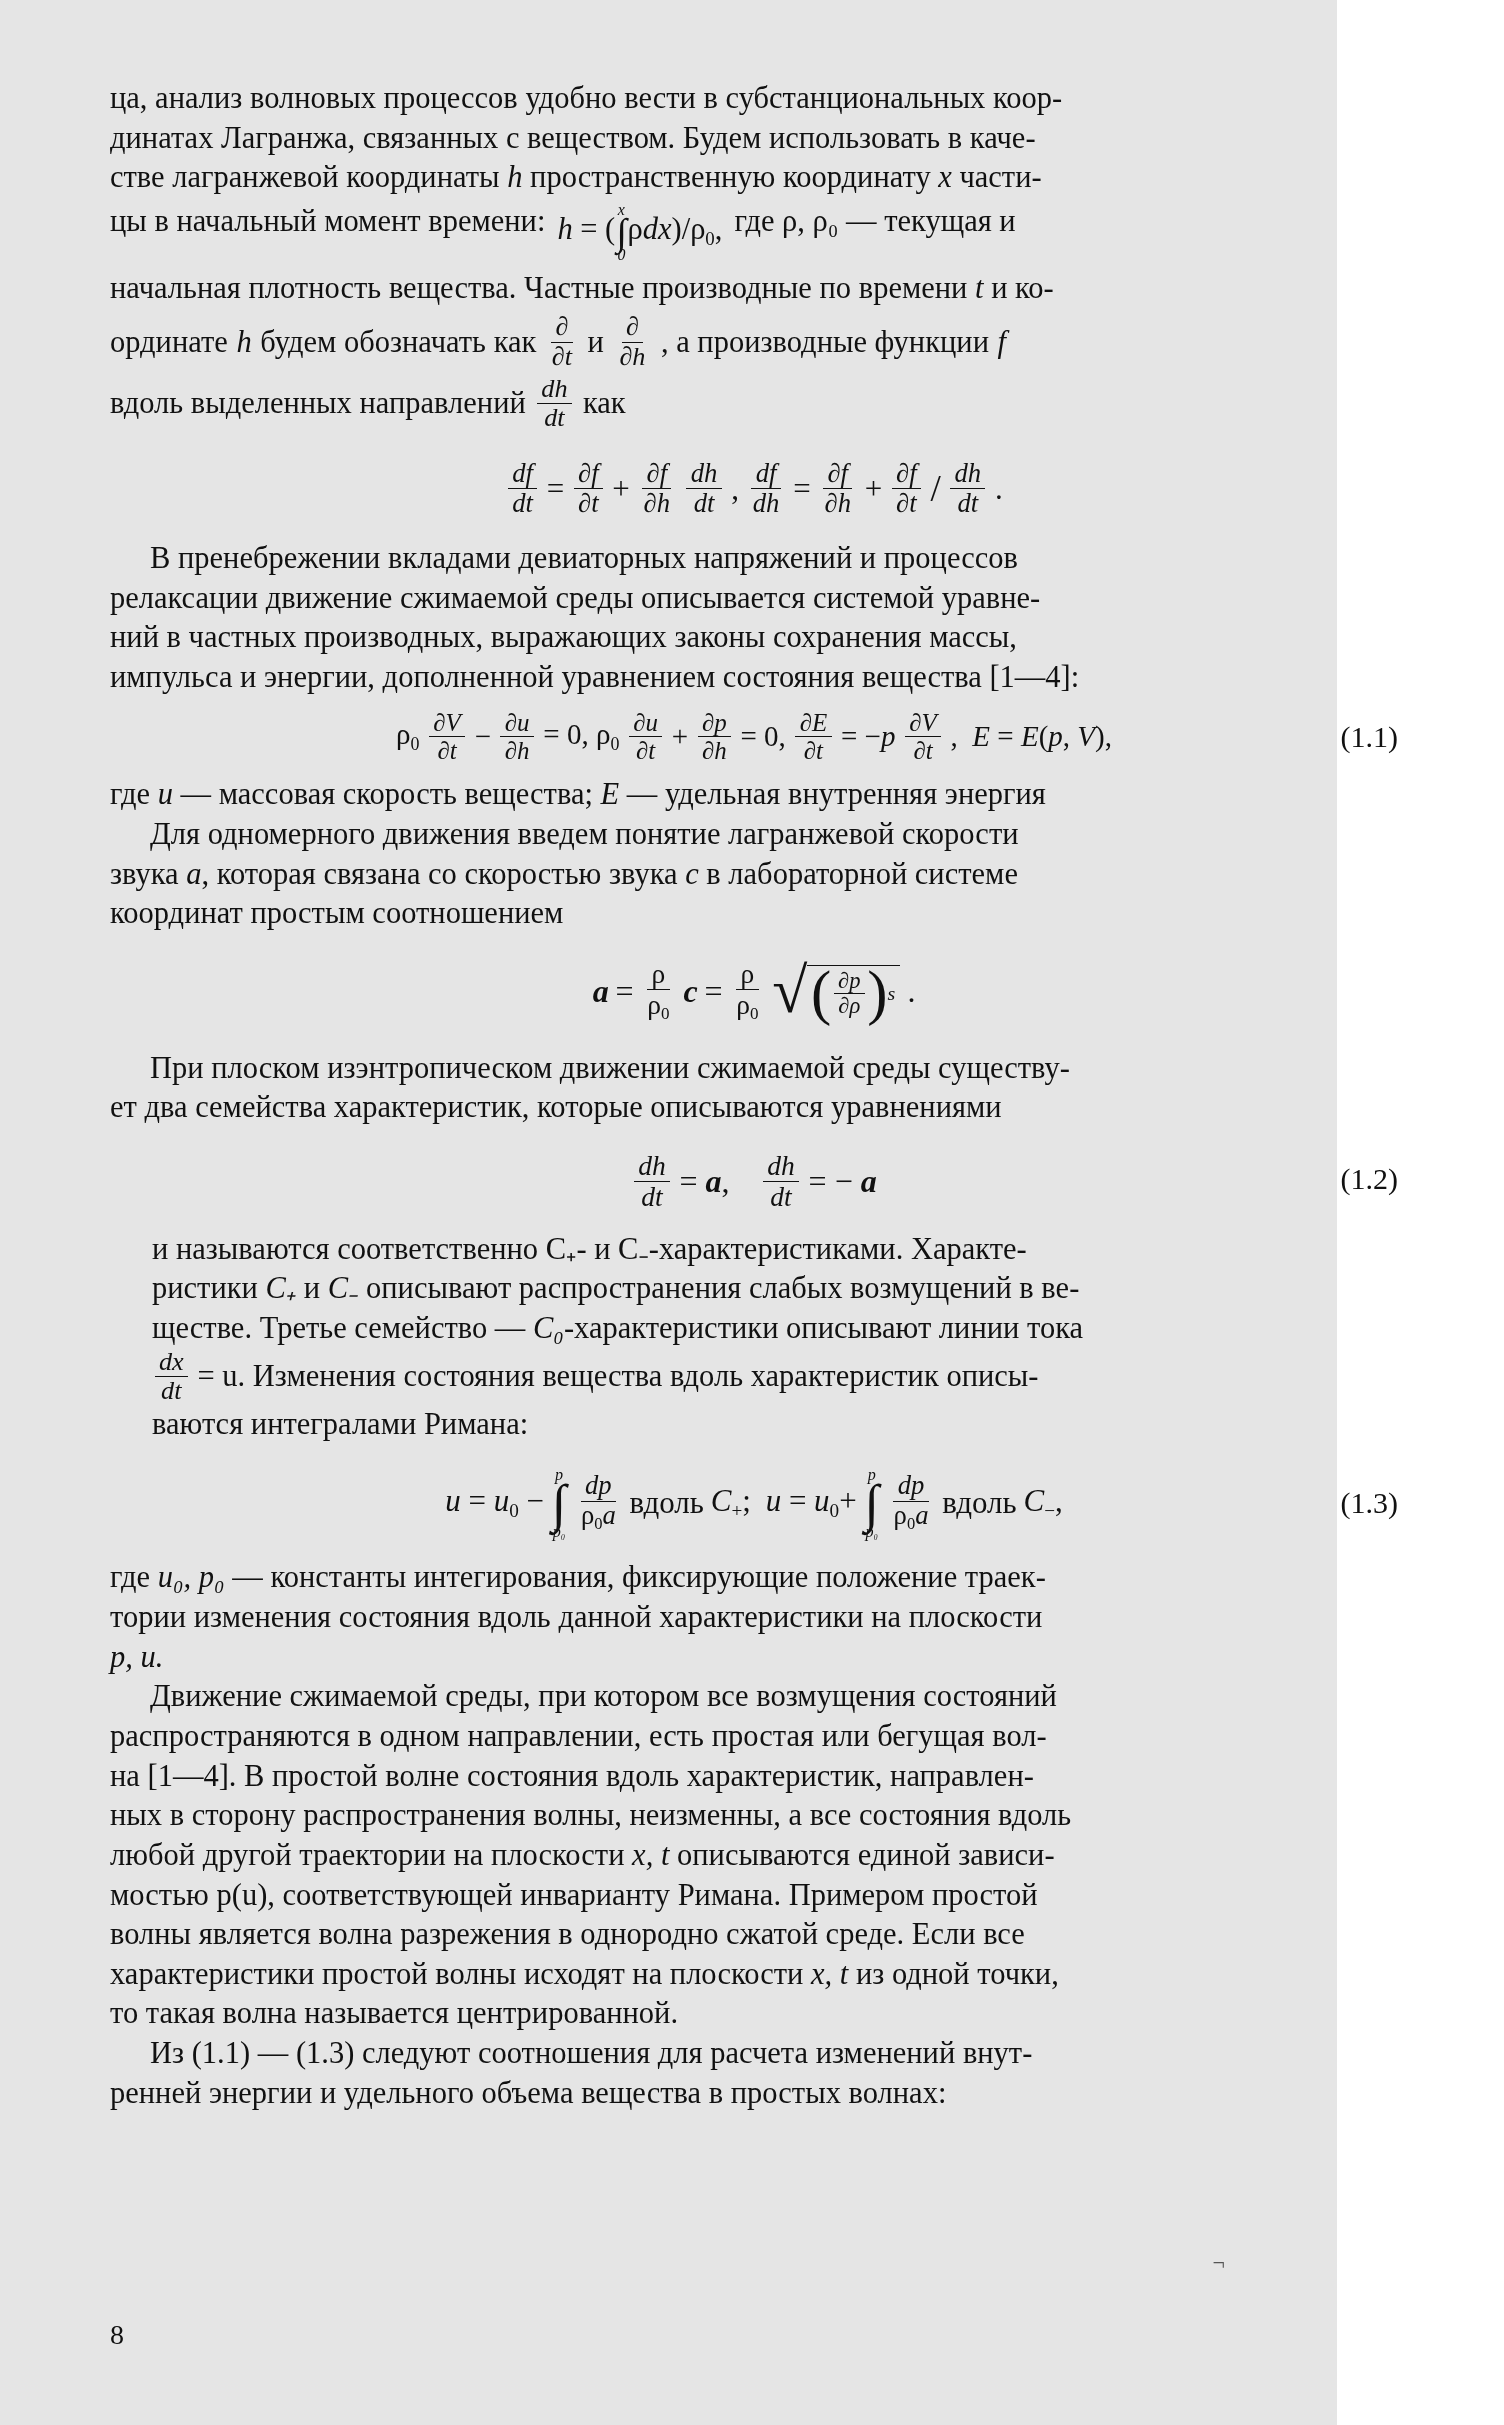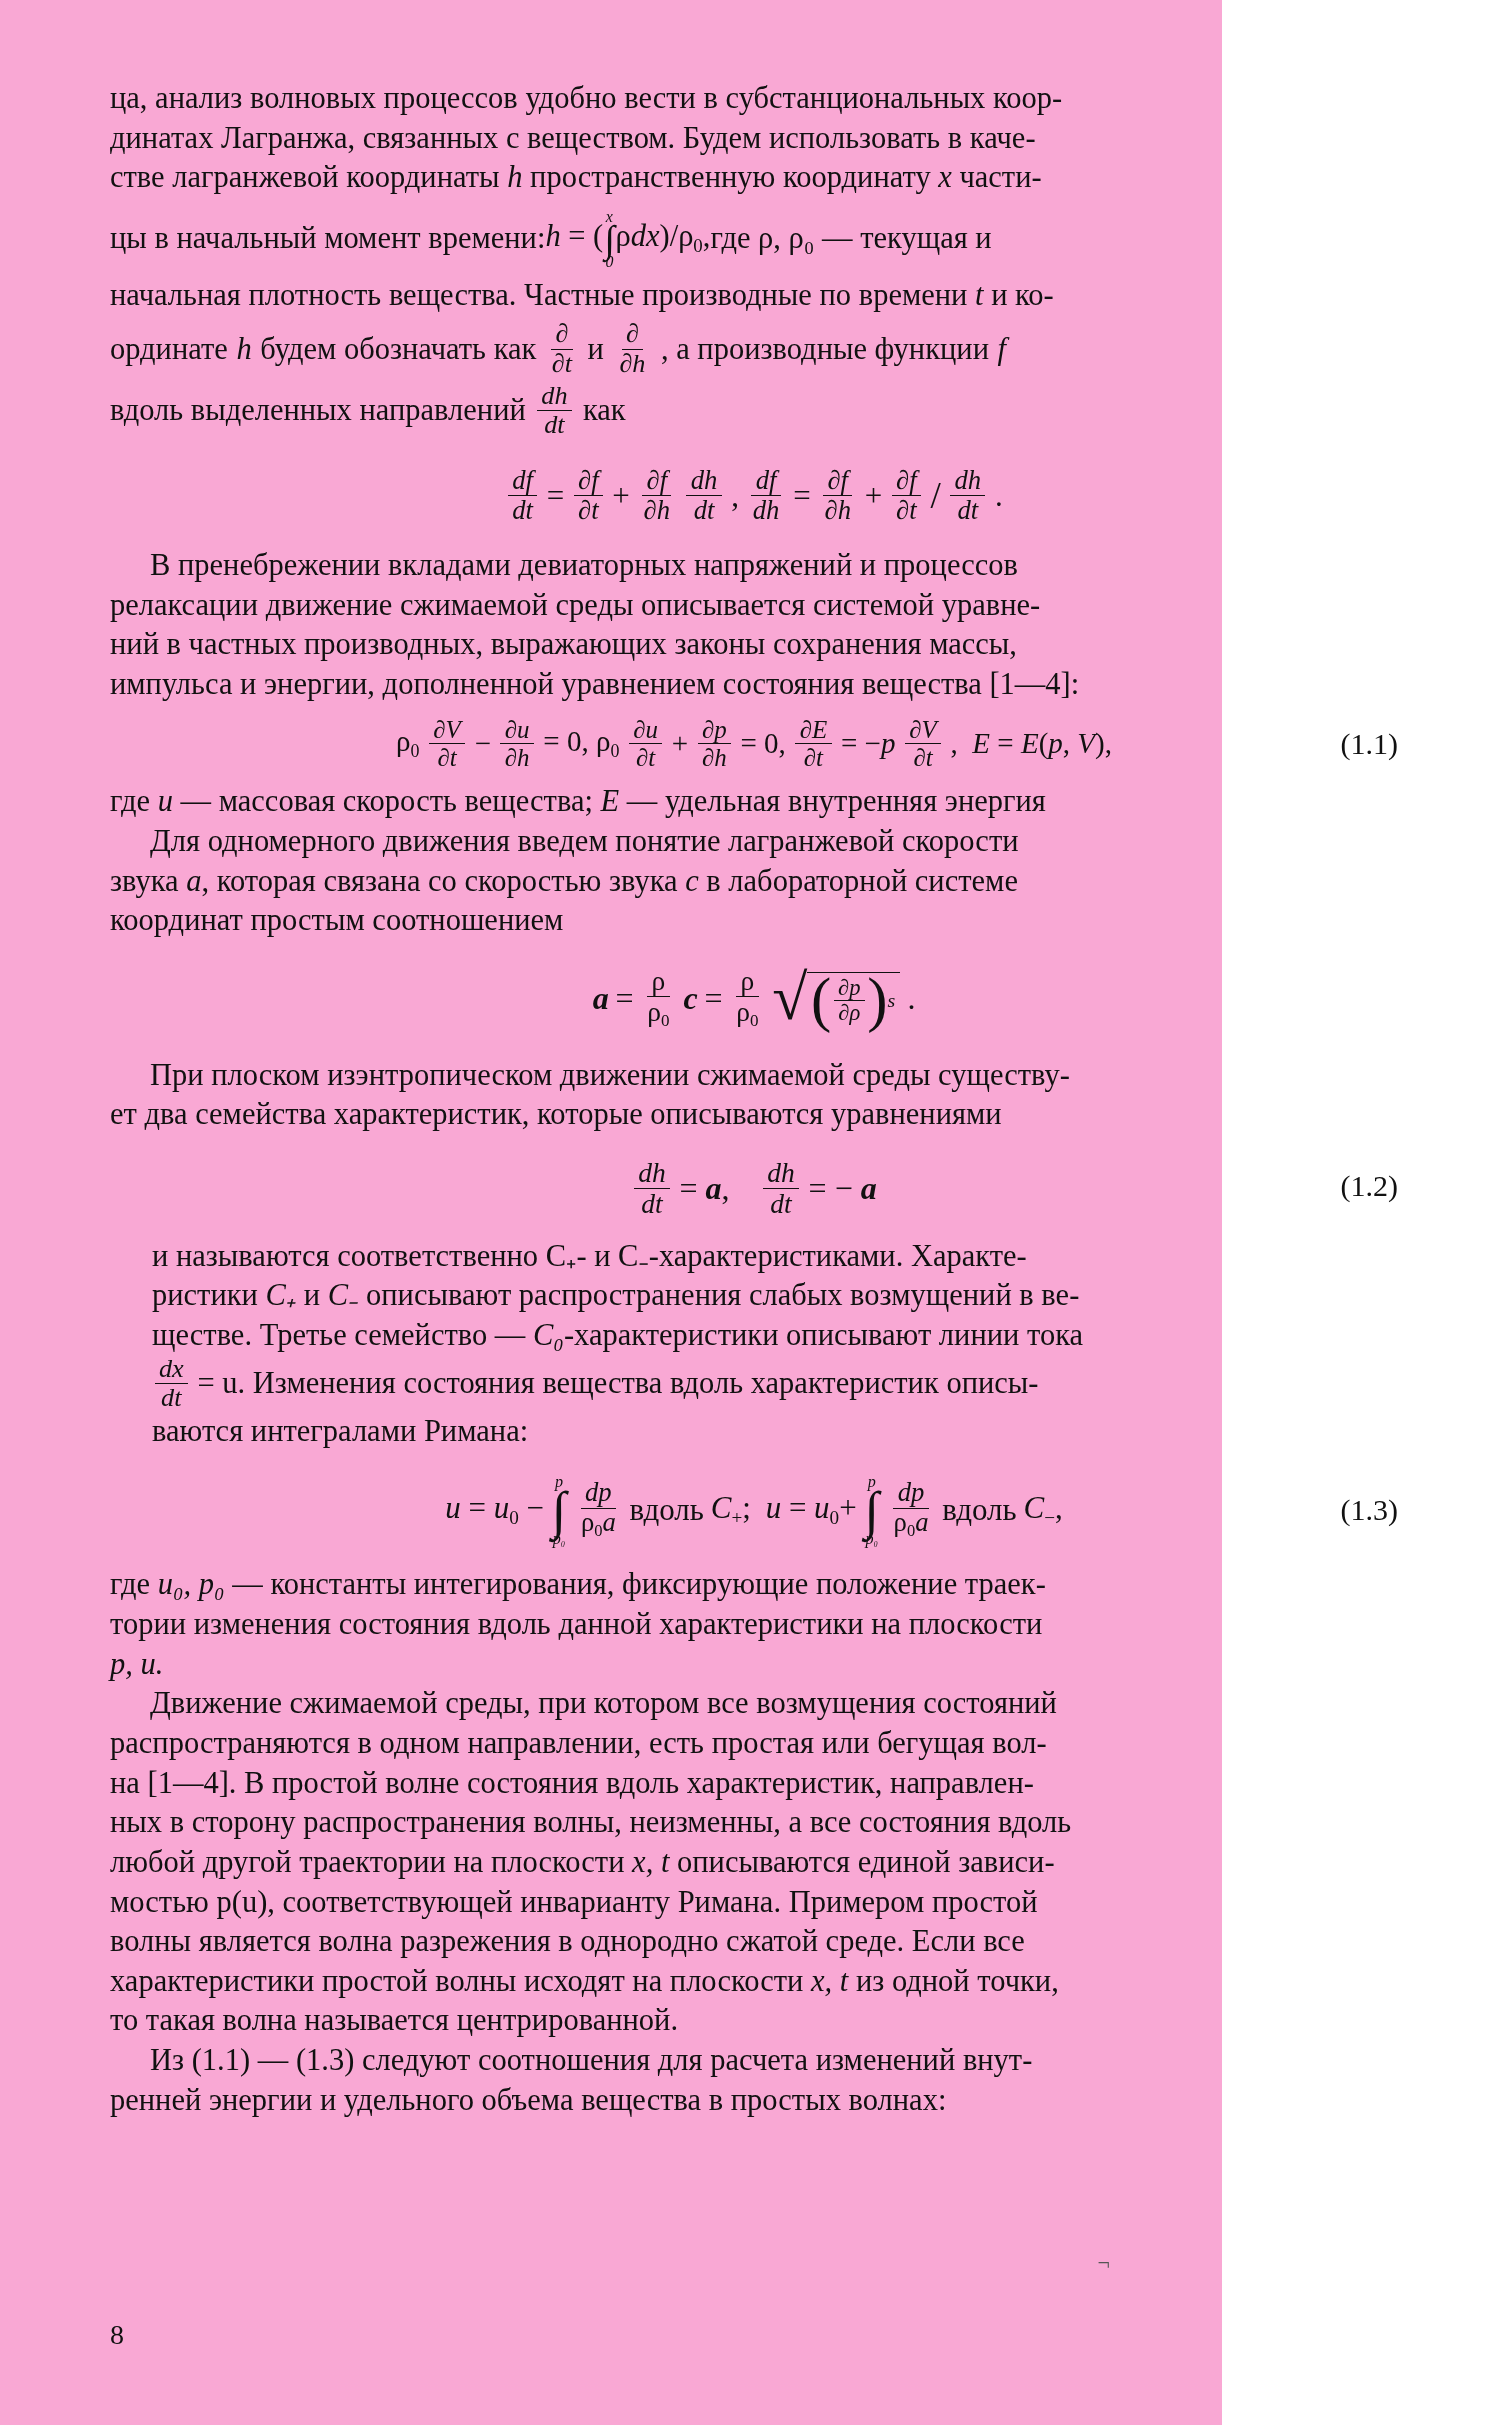--- a/index.html
+++ b/index.html
@@ -11,23 +11,23 @@
     width: 1505px;
     height: 2426px;
     position: relative;
     font-family: "Liberation Serif", serif;
     color: #111;
     overflow: hidden;
   }
   .page {
     position: absolute;
     left: 0; top: 0;
-    width: 1222px;
+    width: 1337px;
     height: 2426px;
-    background: #f9a8d4;
+    background: #e5e5e5;
   }
   .content {
     position: absolute;
     left: 110px;
     top: 79px;
     width: 1288px;
   }
   .eq-block {
     text-align: center;
     font-family: "Liberation Serif", serif;
@@ -119,21 +119,21 @@
 
 <div class="page">
   <div class="content">
 
     <div class="lineblock">
       <div>ца, анализ волновых процессов удобно вести в субстанциональных коор-</div>
       <div>динатах Лагранжа, связанных с веществом. Будем использовать в каче-</div>
       <div>
         <span>стве лагранжевой координаты </span><i>h</i><span> пространственную координату </span><i>x</i><span> части-</span>
       </div>
-      <div style="display:flex;align-items:center;margin-top:11px;">
+      <div style="display:flex;gap:12px;margin-top:4px;">
         <span>цы в начальный момент времени:</span>
         <span class="inline-eq">
           <i>h</i> = (<span class="intg inline">
               <span class="lim">x</span>
               <span class="sign">∫</span>
               <span class="lim">0</span>
             </span>ρ<i>dx</i>)/ρ<span class="sub">0</span>,
         </span>
         <span>где ρ, ρ₀ — текущая и</span>
       </div>

